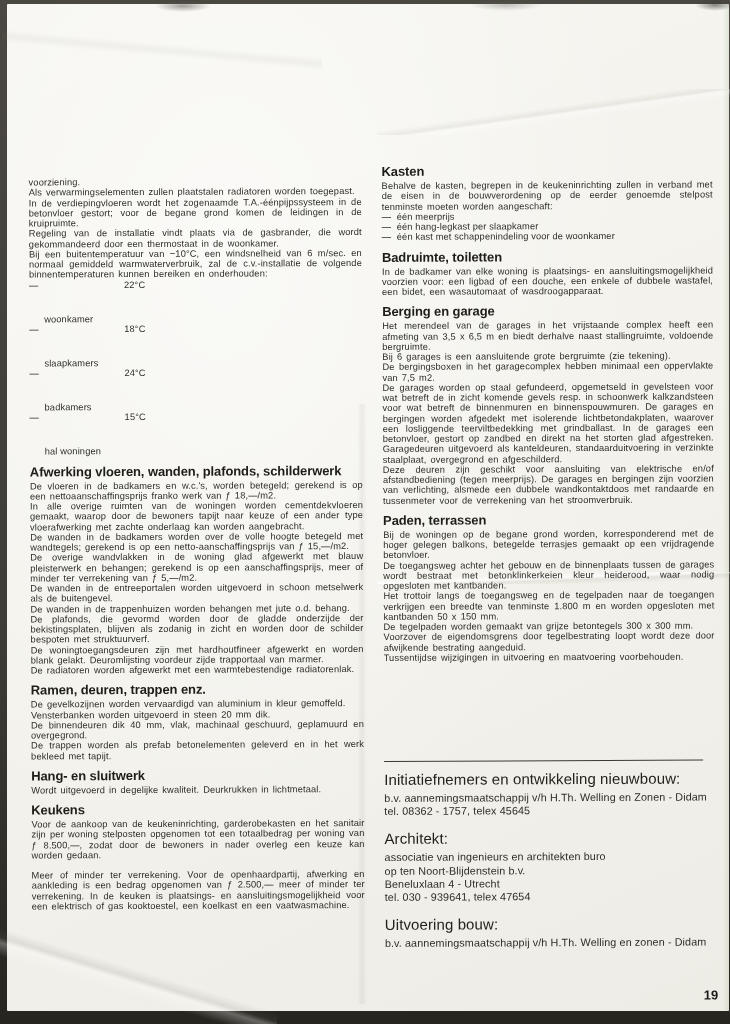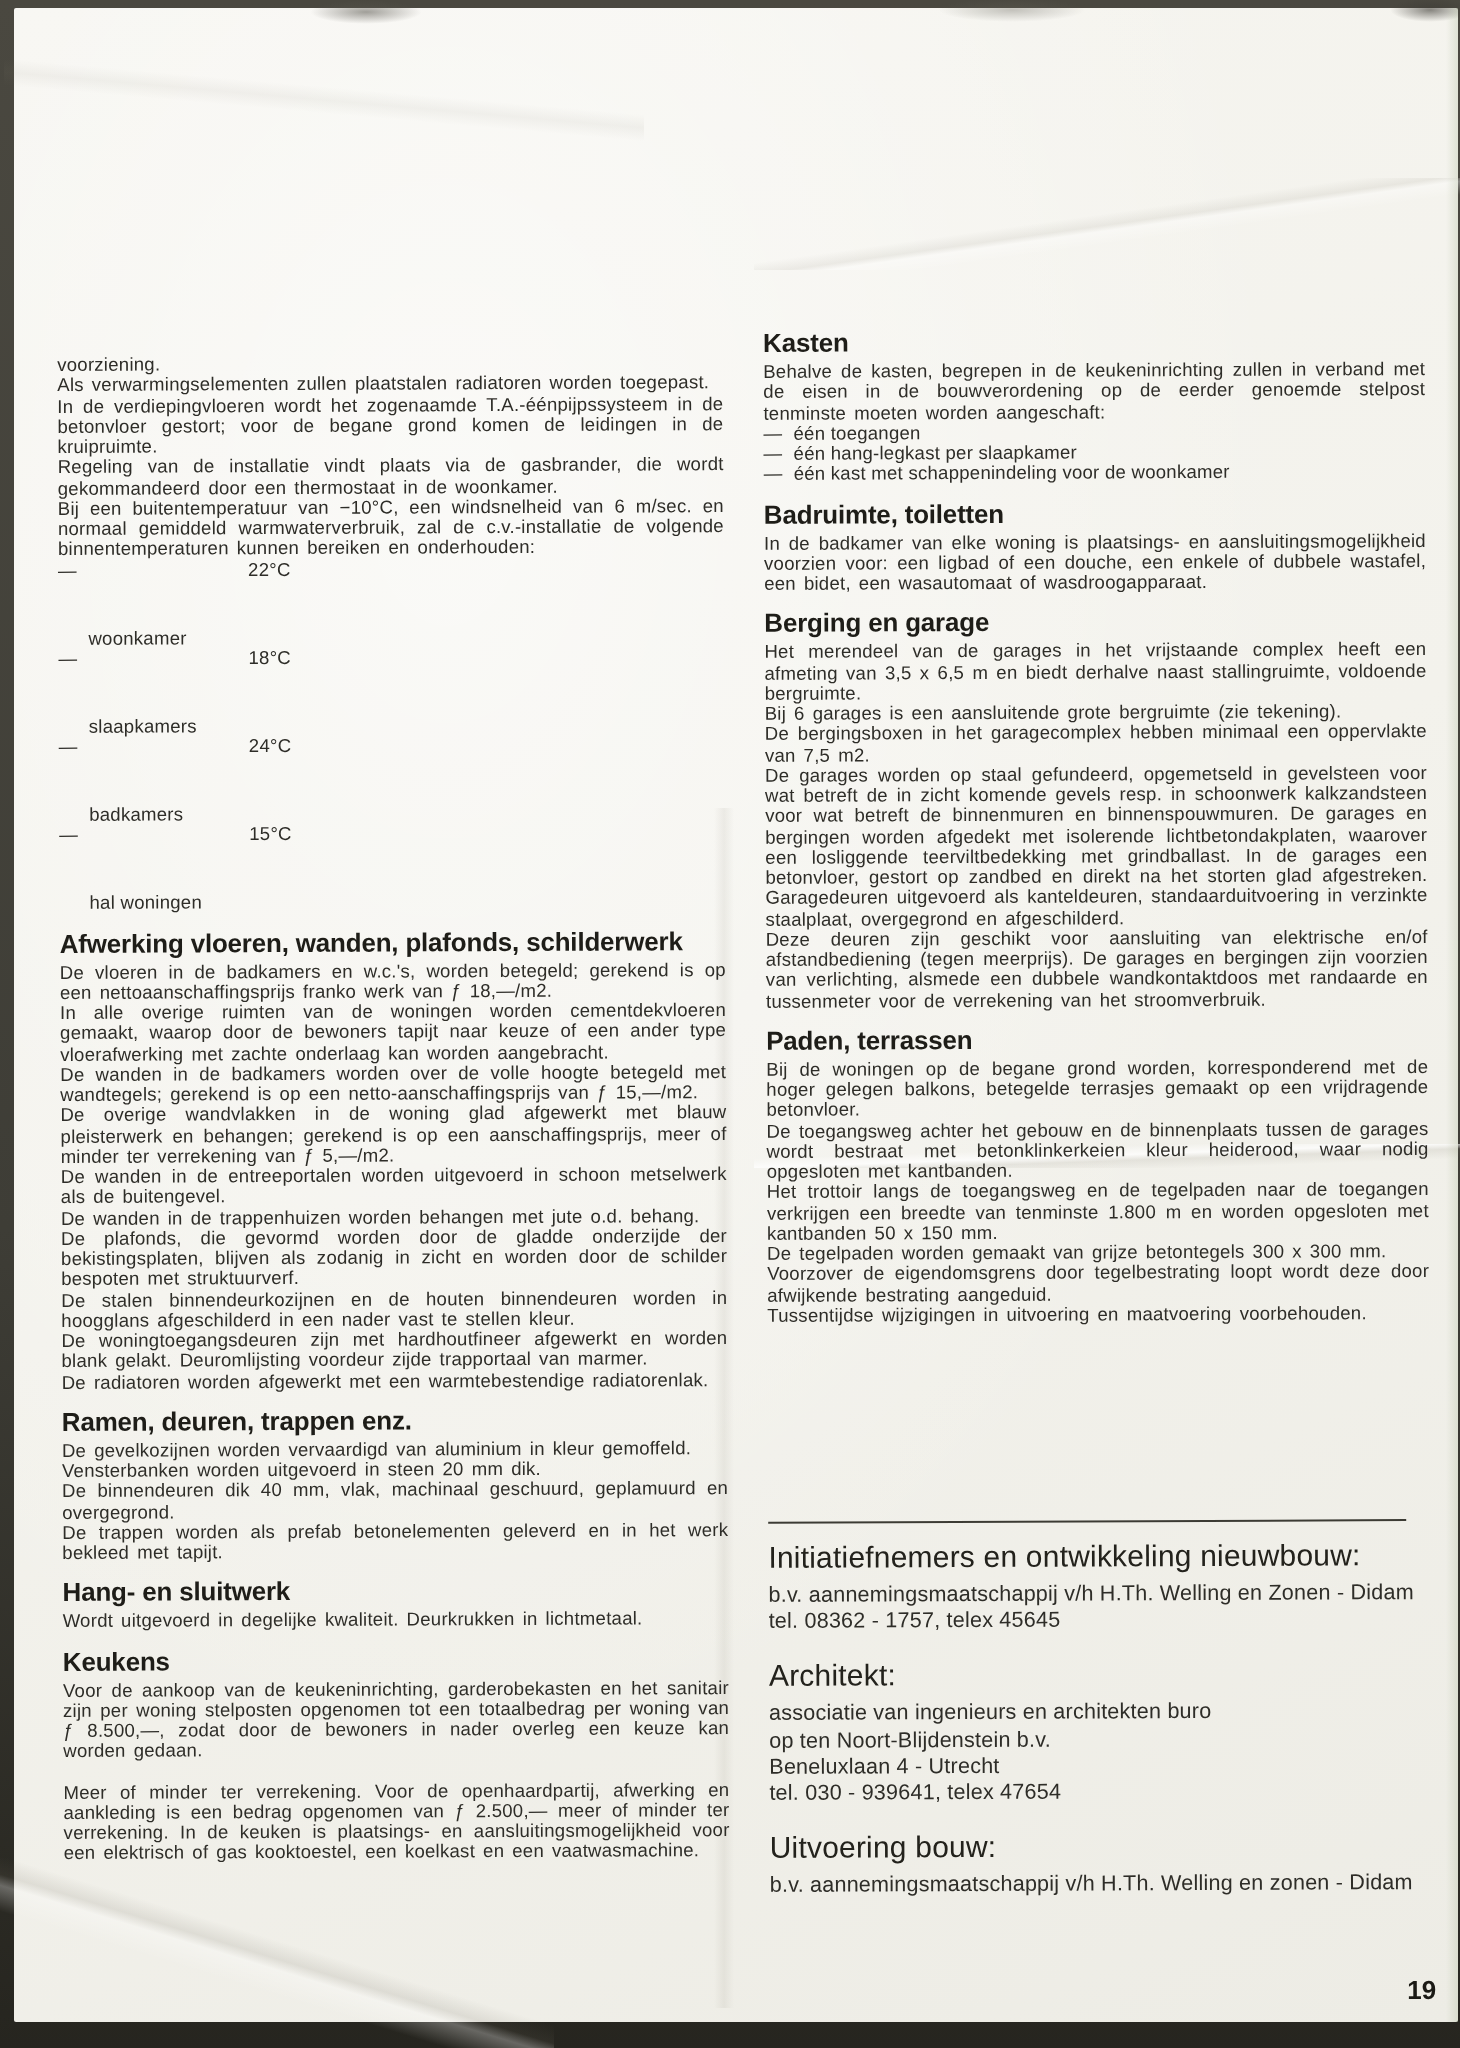--- a/index.html
+++ b/index.html
@@ -105,41 +105,40 @@
           <span class="dvalue">15°C</span>
         </div>
         <h2 class="sec-h">Afwerking vloeren, wanden, plafonds, schilderwerk</h2>
         <p class="body-p">De vloeren in de badkamers en w.c.'s, worden betegeld; gerekend is op een nettoaanschaffingsprijs franko werk van ƒ 18,—/m2.</p>
         <p class="body-p">In alle overige ruimten van de woningen worden cementdekvloeren gemaakt, waarop door de bewoners tapijt naar keuze of een ander type vloerafwerking met zachte onderlaag kan worden aangebracht.</p>
         <p class="body-p">De wanden in de badkamers worden over de volle hoogte betegeld met wandtegels; gerekend is op een netto-aanschaffingsprijs van ƒ 15,—/m2.</p>
         <p class="body-p">De overige wandvlakken in de woning glad afgewerkt met blauw pleisterwerk en behangen; gerekend is op een aanschaffingsprijs, meer of minder ter verrekening van ƒ 5,—/m2.</p>
         <p class="body-p">De wanden in de entreeportalen worden uitgevoerd in schoon metselwerk als de buitengevel.</p>
         <p class="body-p">De wanden in de trappenhuizen worden behangen met jute o.d. behang.</p>
         <p class="body-p">De plafonds, die gevormd worden door de gladde onderzijde der bekistingsplaten, blijven als zodanig in zicht en worden door de schilder bespoten met struktuurverf.</p>
-        <p class="body-p">De stalen binnendeurkozijnen en de houten binnendeuren worden in hoogglans afgeschilderd in een nader vast te stellen kleur.</p>
         <p class="body-p">De woningtoegangsdeuren zijn met hardhoutfineer afgewerkt en worden blank gelakt. Deuromlijsting voordeur zijde trapportaal van marmer.</p>
         <p class="body-p">De radiatoren worden afgewerkt met een warmtebestendige radiatorenlak.</p>
         <h2 class="sec-h">Ramen, deuren, trappen enz.</h2>
         <p class="body-p">De gevelkozijnen worden vervaardigd van aluminium in kleur gemoffeld.</p>
         <p class="body-p">Vensterbanken worden uitgevoerd in steen 20 mm dik.</p>
         <p class="body-p">De binnendeuren dik 40 mm, vlak, machinaal geschuurd, geplamuurd en overgegrond.</p>
         <p class="body-p">De trappen worden als prefab betonelementen geleverd en in het werk bekleed met tapijt.</p>
         <h2 class="sec-h">Hang- en sluitwerk</h2>
         <p class="body-p">Wordt uitgevoerd in degelijke kwaliteit. Deurkrukken in lichtmetaal.</p>
         <h2 class="sec-h">Keukens</h2>
         <p class="body-p">Voor de aankoop van de keukeninrichting, garderobekasten en het sanitair zijn per woning stelposten opgenomen tot een totaalbedrag per woning van ƒ 8.500,—, zodat door de bewoners in nader overleg een keuze kan worden gedaan.</p>
         <div class="spacer"></div>
         <p class="body-p">Meer of minder ter verrekening. Voor de openhaardpartij, afwerking en aankleding is een bedrag opgenomen van ƒ 2.500,— meer of minder ter verrekening. In de keuken is plaatsings- en aansluitingsmogelijkheid voor een elektrisch of gas kooktoestel, een koelkast en een vaatwasmachine.</p>
       </div>
     <div class="col col-right" id="col-right">
         <h2 class="sec-h">Kasten</h2>
         <p class="body-p">Behalve de kasten, begrepen in de keukeninrichting zullen in verband met de eisen in de bouwverordening op de eerder genoemde stelpost tenminste moeten worden aangeschaft:</p>
         <div class="dash-row">
           <span class="dash">—</span>
-          <span>één toegangen</span>
+          <span>één meerprijs</span>
         </div>
         <div class="dash-row">
           <span class="dash">—</span>
           <span>één hang-legkast per slaapkamer</span>
         </div>
         <div class="dash-row">
           <span class="dash">—</span>
           <span>één kast met schappenindeling voor de woonkamer</span>
         </div>
         <h2 class="sec-h">Badruimte, toiletten</h2>

